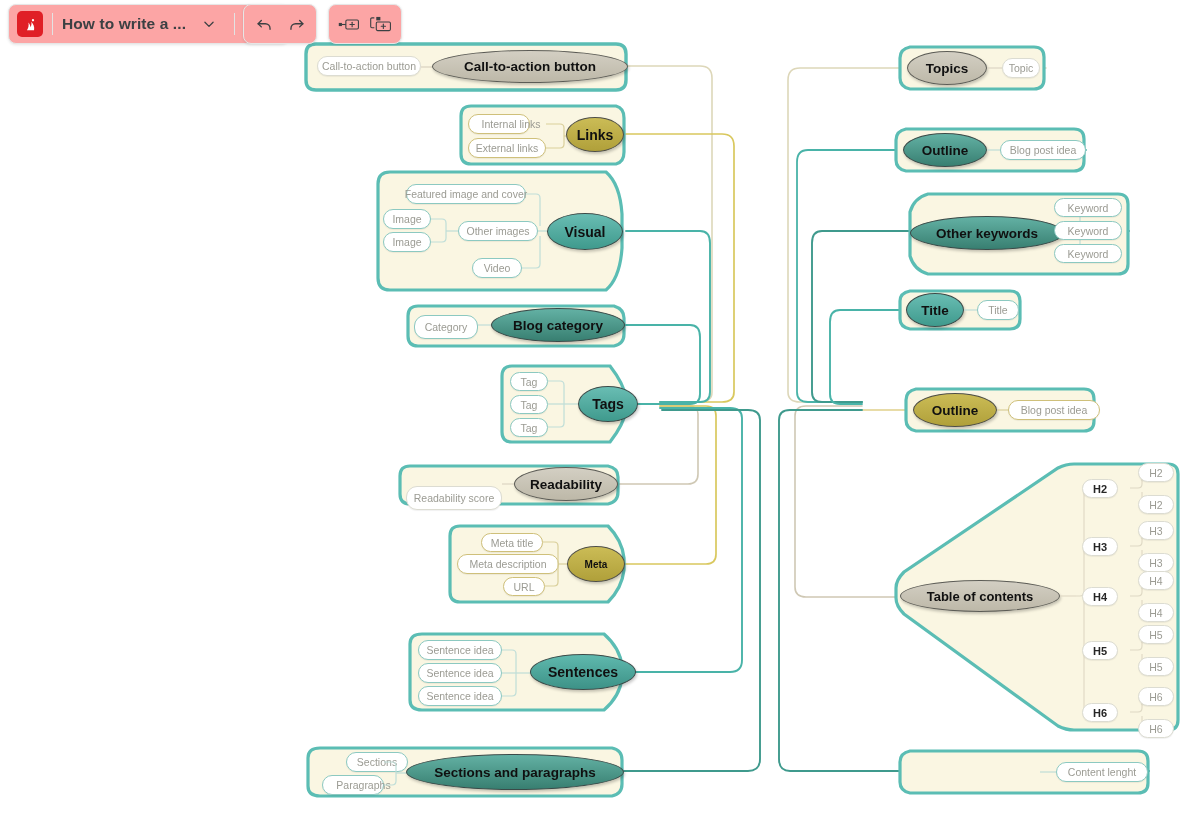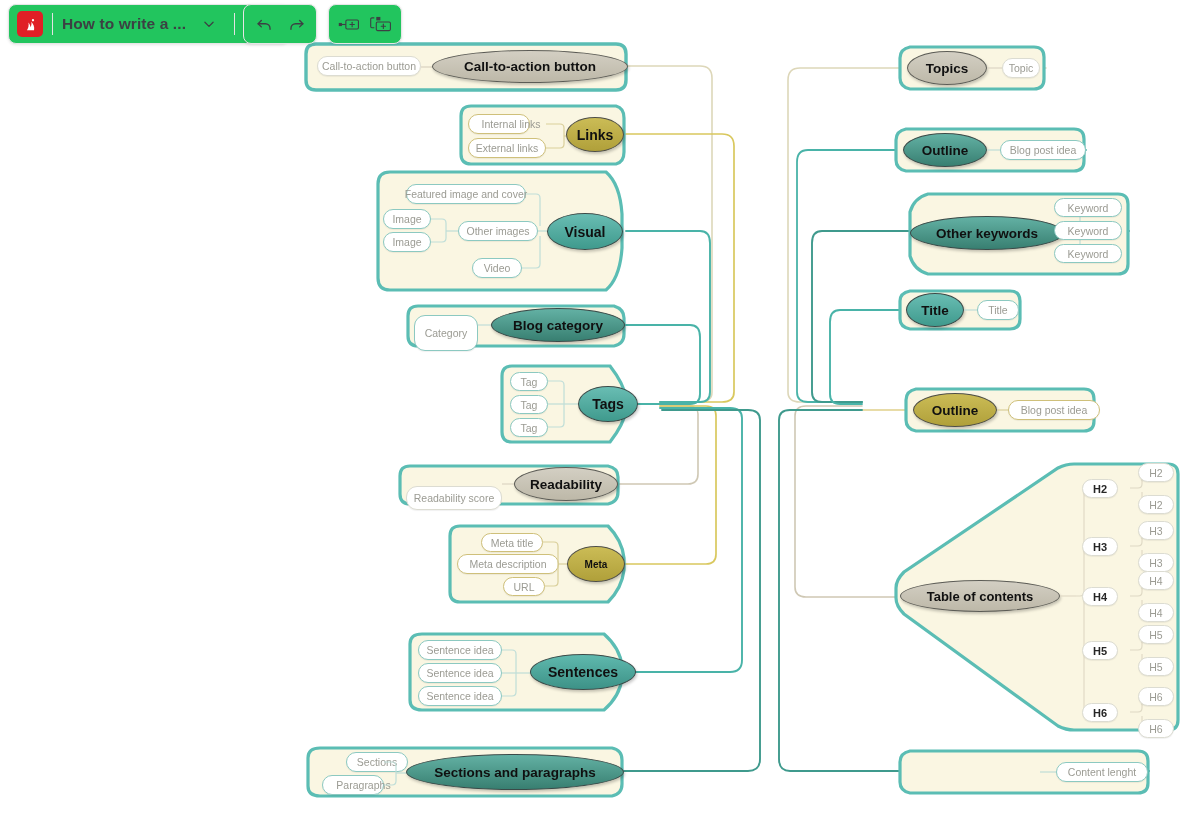--- a/index.html
+++ b/index.html
@@ -9,21 +9,21 @@
     background: #ffffff;
     font-family: "Liberation Sans", sans-serif;
     overflow: hidden;
   }
   #app { position: relative; width: 1200px; height: 814px; background:#fff; }
 
   
   .toolbar { position:absolute; top:0; left:0; width:1200px; height:48px; z-index:60; }
   .tb-group {
     position:absolute; top:4px; height:40px;
-    background:#22c55e; border:1px solid #e6e6e6; border-radius:8px;
+    background:#fca5a5; border:1px solid #e6e6e6; border-radius:8px;
     box-shadow:0 1px 3px rgba(0,0,0,.10);
     display:flex; align-items:center;
   }
   #tb-doc  { left:8px;  padding:0 10px 0 8px; }
   #tb-hist { left:243px; padding:0 4px; }
   #tb-node { left:328px; padding:0 4px; }
 
   .logo {
     width:26px; height:26px; border-radius:5px; background:#e01f26;
     display:flex; align-items:center; justify-content:center; flex:none;
@@ -233,21 +233,21 @@
       </div>
     </div>
 
     <div class="branch" style="left:406px; top:302px; width:220px; height:46px;">
       <div class="panel">
         <svg viewBox="0 0 220 46" preserveAspectRatio="none">
           <path d="M12 4 H208 Q218 7 218 16 V32 Q218 42 208 44 H12 Q2 44 2 34 V14 Q2 4 12 4 Z" fill="#faf6e2" stroke="#5bbdb4" stroke-width="3.2"></path>
         </svg>
       </div>
       <div class="inner">
-        <div class="pill b-teal" style="left:8px; top:13px; width:64px; height:36px;">Category</div>
+        <div class="pill b-teal" style="left:8px; top:13px; width:64px; height:24px;">Category</div>
         <svg style="position:absolute; left:72px; top:22px;" width="22" height="2">
           <line x1="0" y1="1" x2="22" y2="1" stroke="#bfded8" stroke-width="1.2"></line>
           </svg>
         <div class="node dteal" style="left:85px; top:6px; width:134px; height:34px; font-size:13.5px;">Blog category</div>
       </div>
     </div>
 
     <div class="branch" style="left:500px; top:364px; width:128px; height:80px;">
       <div class="panel">
         <svg viewBox="0 0 128 80" preserveAspectRatio="none">

